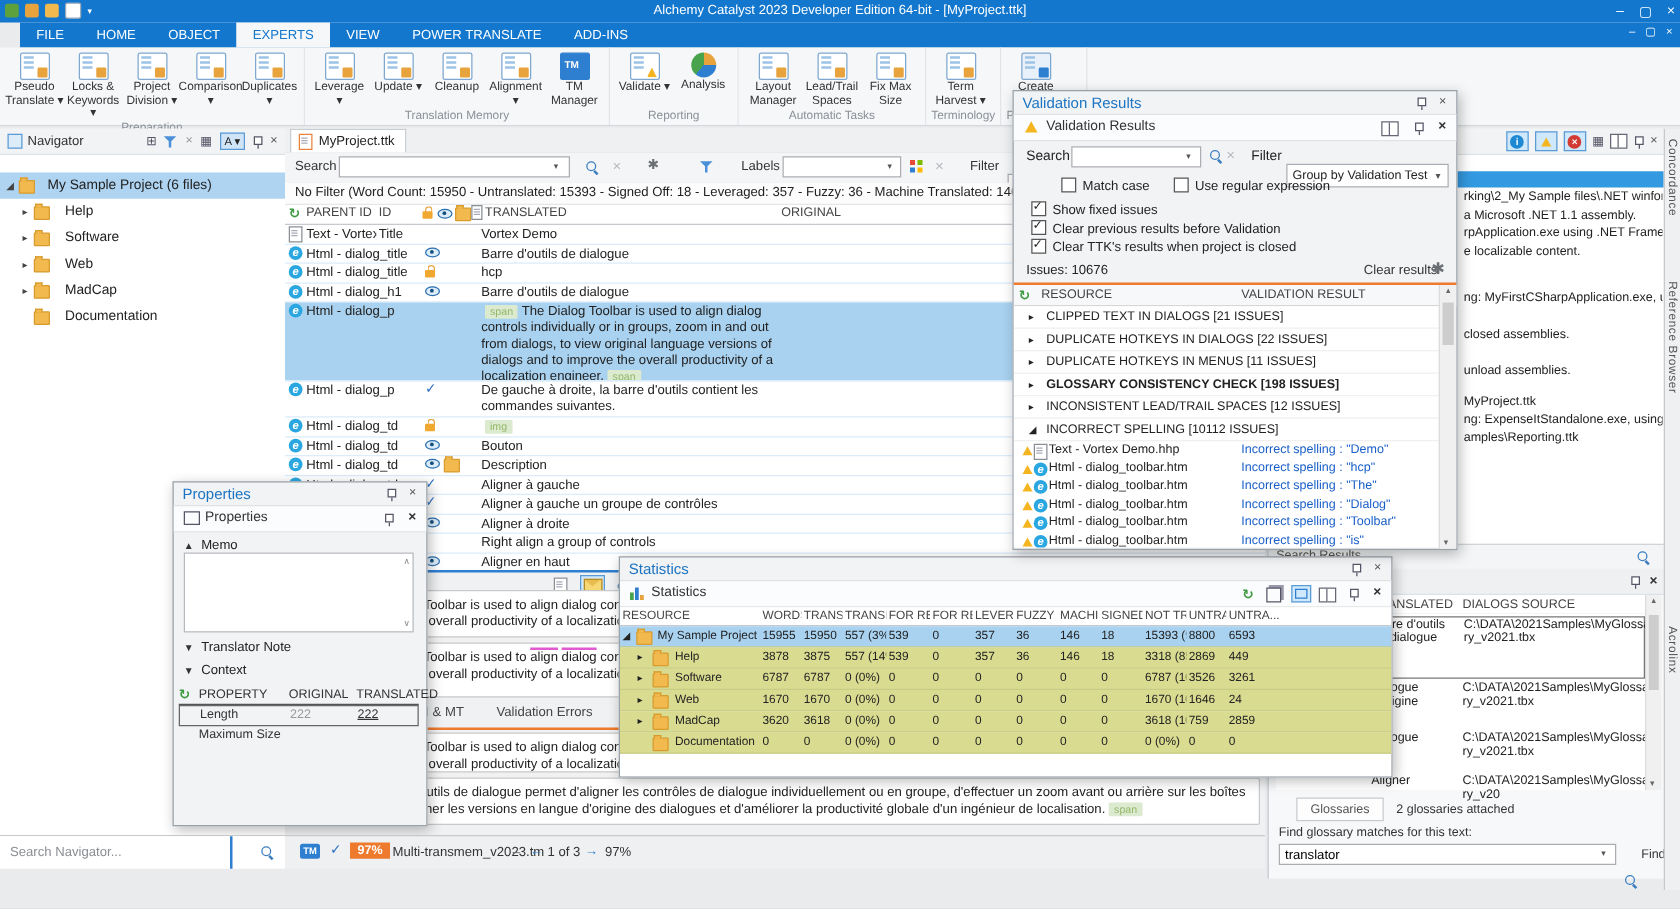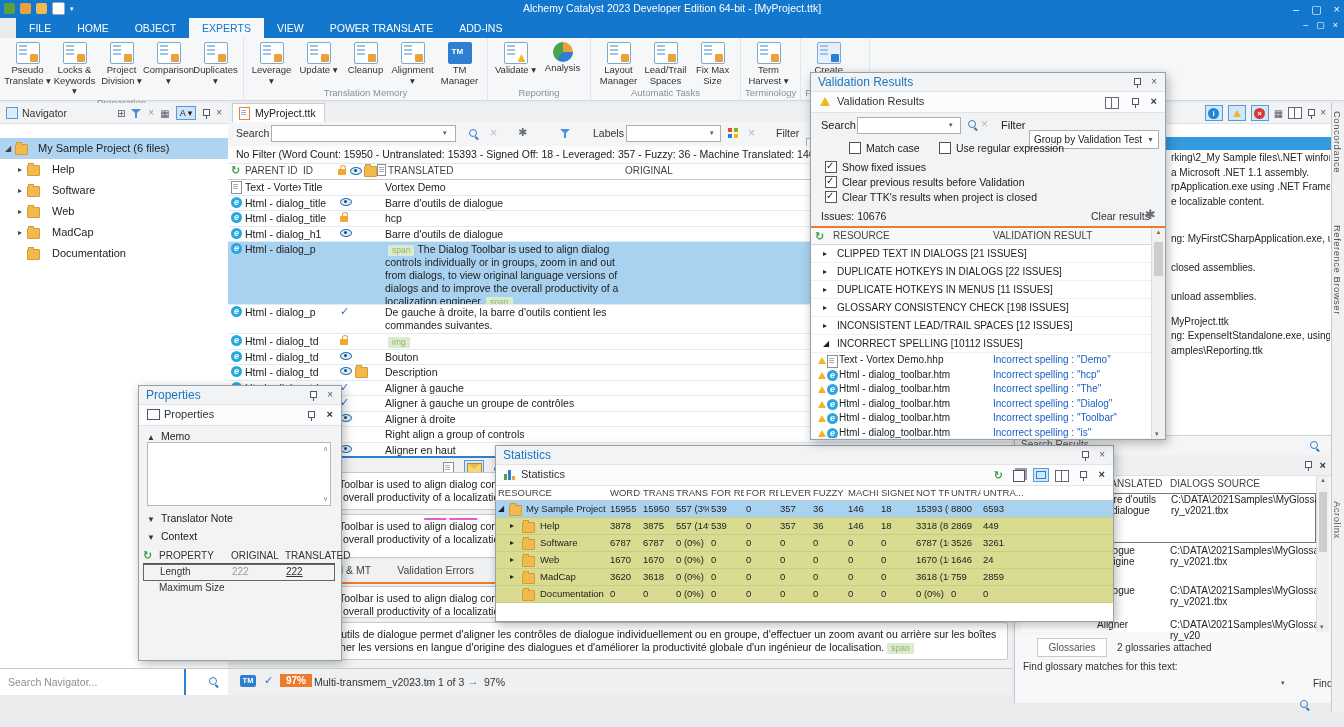--- a/index.html
+++ b/index.html
@@ -522,20 +522,21 @@
         </div>
         <div class="glrow" data-name="glossary-row" style="top: 128px; height: 16px; left: 0px; right: 0px;">
           <div class="glt" data-name="glossary-translated">Aligner</div>
           <div class="gls" data-name="glossary-source">C:\DATA\2021Samples\MyGlossary_v20</div>
         </div>
       </div>
     <div class="vscroll abs" style="left:301px;width:12px;top:21px;height:156px" data-name="glossary-scrollbar">▴<div class="vthumb" style="top:16px;height:60px"></div><div class="abs" style="bottom:1px;left:3px">▾</div></div>
     <div class="gltab" style="left:22px;top:183px;width:68px;height:17px;line-height:17px" data-name="glossaries-tab">Glossaries</div>
     <div class="abs" style="left:102px;top:187px;font-size:10px;color:#333" data-name="glossaries-attached-count">2 glossaries attached</div>
     <div class="abs" style="left:8px;top:206px;font-size:10px;color:#333" data-name="glossary-find-label">Find glossary matches for this text:</div>
+    <input class="abs" style="left: 8px; top: 220px; width: 270px; height: 17px;" data-name="glossary-find-input" value="translator">
     <span class="abs" style="left:266px;top:224px;font-size:7px;color:#555" data-name="glossary-find-dropdown-icon">▾</span>
     <span class="isearch abs" style="left:284px;top:223px" data-name="glossary-find-icon"></span>
     <span class="abs" style="left:298px;top:223px;font-size:10px;color:#333" data-name="glossary-find-button">Find</span>
   </div>
 
   <div class="rightstrip" id="rightstrip" data-name="side-tab-strip">
       <div class="vtab" data-name="side-tab-concordance" style="top: 8px;">Concordance</div>
       <div class="vtab" data-name="side-tab-reference-browser" style="top: 122px;">Reference Browser</div>
       <div class="vtab" data-name="side-tab-acrolinx" style="top: 398px;">Acrolinx</div>
     </div>
@@ -809,21 +810,21 @@
         <div class="vgrouprow" data-name="validation-group">
           <span data-name="tree-arrow-icon" style="position: absolute; left: 12px; font-size: 8px;">▸</span>
           <span data-name="validation-group-label" style="position: absolute; left: 26px;">DUPLICATE HOTKEYS IN DIALOGS [22 ISSUES]</span>
         </div>
         <div class="vgrouprow" data-name="validation-group">
           <span data-name="tree-arrow-icon" style="position: absolute; left: 12px; font-size: 8px;">▸</span>
           <span data-name="validation-group-label" style="position: absolute; left: 26px;">DUPLICATE HOTKEYS IN MENUS [11 ISSUES]</span>
         </div>
         <div class="vgrouprow" data-name="validation-group">
           <span data-name="tree-arrow-icon" style="position: absolute; left: 12px; font-size: 8px;">▸</span>
-          <span data-name="validation-group-label" style="position: absolute; left: 26px;">GLOSSARY CONSISTENCY CHECK [198 ISSUES]</span>
+          <span data-name="validation-group-label" style="position: absolute; left: 26px; font-weight: bold;">GLOSSARY CONSISTENCY CHECK [198 ISSUES]</span>
         </div>
         <div class="vgrouprow" data-name="validation-group">
           <span data-name="tree-arrow-icon" style="position: absolute; left: 12px; font-size: 8px;">▸</span>
           <span data-name="validation-group-label" style="position: absolute; left: 26px;">INCONSISTENT LEAD/TRAIL SPACES [12 ISSUES]</span>
         </div>
         <div class="vgrouprow" data-name="validation-group">
           <span data-name="tree-arrow-icon" style="position: absolute; left: 12px; font-size: 8px;">◢</span>
           <span data-name="validation-group-label" style="position: absolute; left: 26px;">INCORRECT SPELLING  [10112 ISSUES]</span>
         </div>
         <div class="vitemrow" data-name="validation-issue-row">

